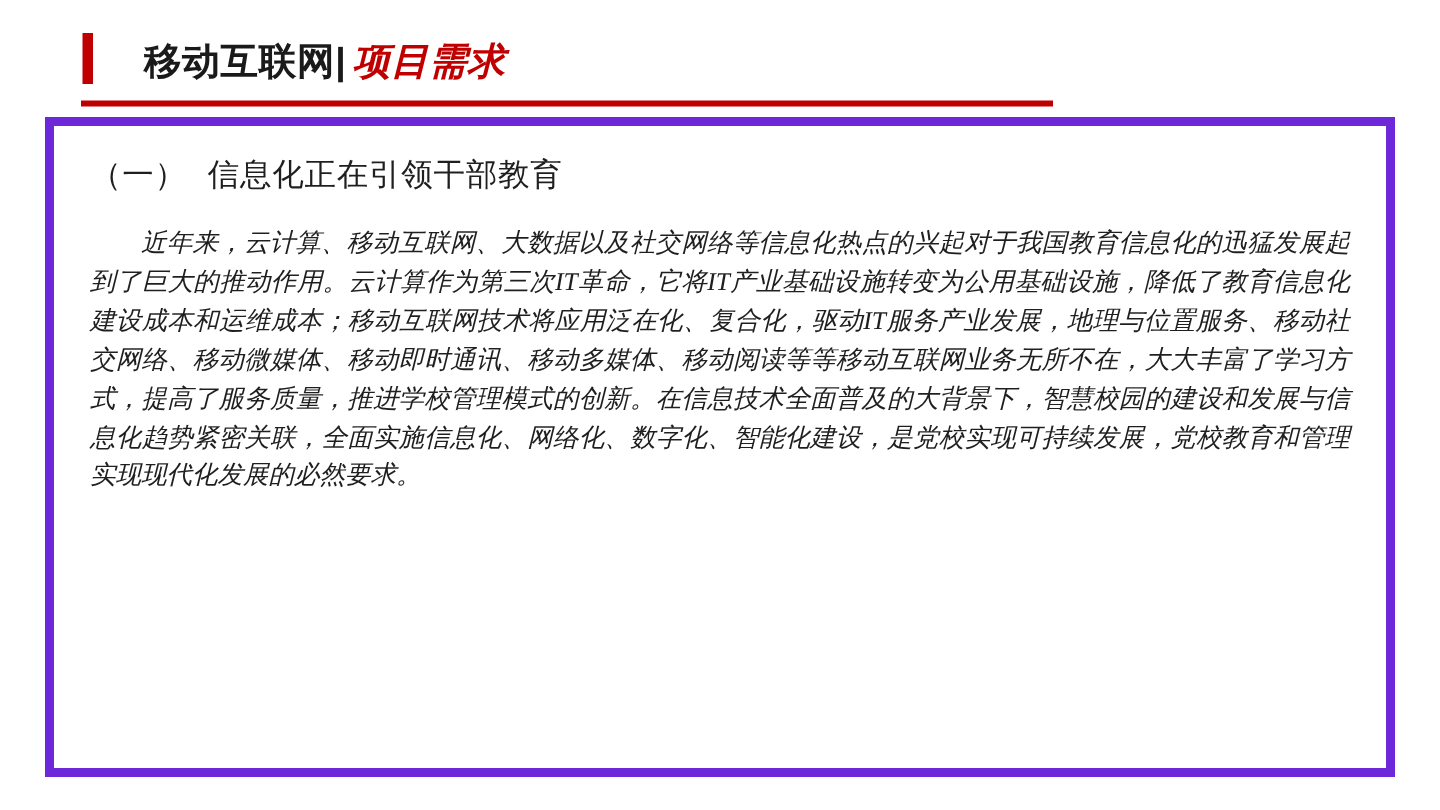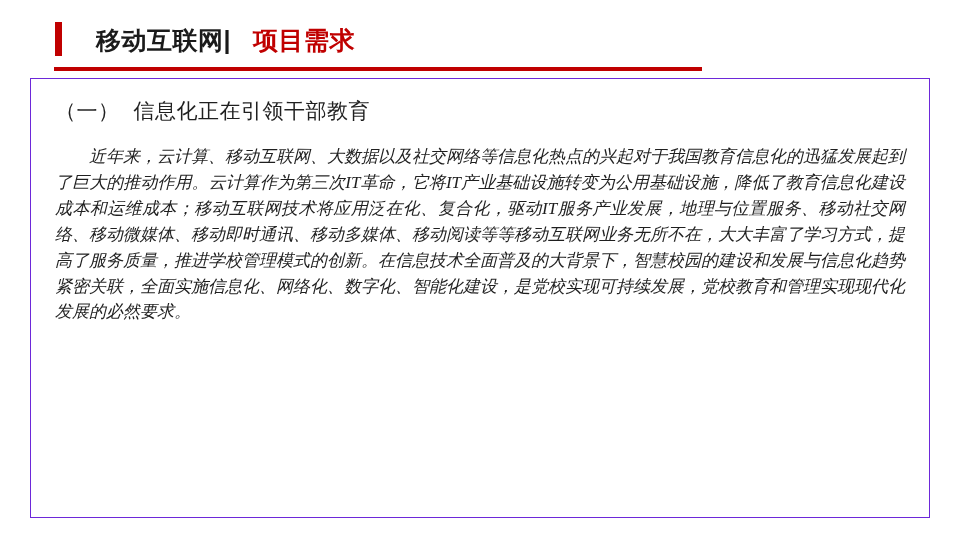--- a/index.html
+++ b/index.html
@@ -46,39 +46,40 @@
     font-weight: bold;
     color: #1a1a1a;
     letter-spacing: 0.5px;
     white-space: nowrap;
   }
   .header-title .sep {
     color: #1a1a1a;
   }
   .header-title .sub {
     color: #c00000;
-    margin-left: 22px;
+    margin-left: 4px;
+    font-style: italic;
   }
   .header-rule {
     position: absolute;
     left: 54px;
     top: 57px;
     width: 648px;
     height: 4px;
     background: #c00000;
   }
 
   
   .content-box {
     position: absolute;
     left: 30px;
     top: 78px;
     width: 900px;
     height: 440px;
-    border: 1px solid #6d28d9;
+    border: 6px solid #6d28d9;
     box-sizing: border-box;
     background: #ffffff;
     padding: 18px 24px 0 24px;
   }
   .section-heading {
     font-size: 21px;
     color: #1f1f1f;
     line-height: 1.4;
     margin: 0 0 10px 0;
     letter-spacing: 0.5px;

